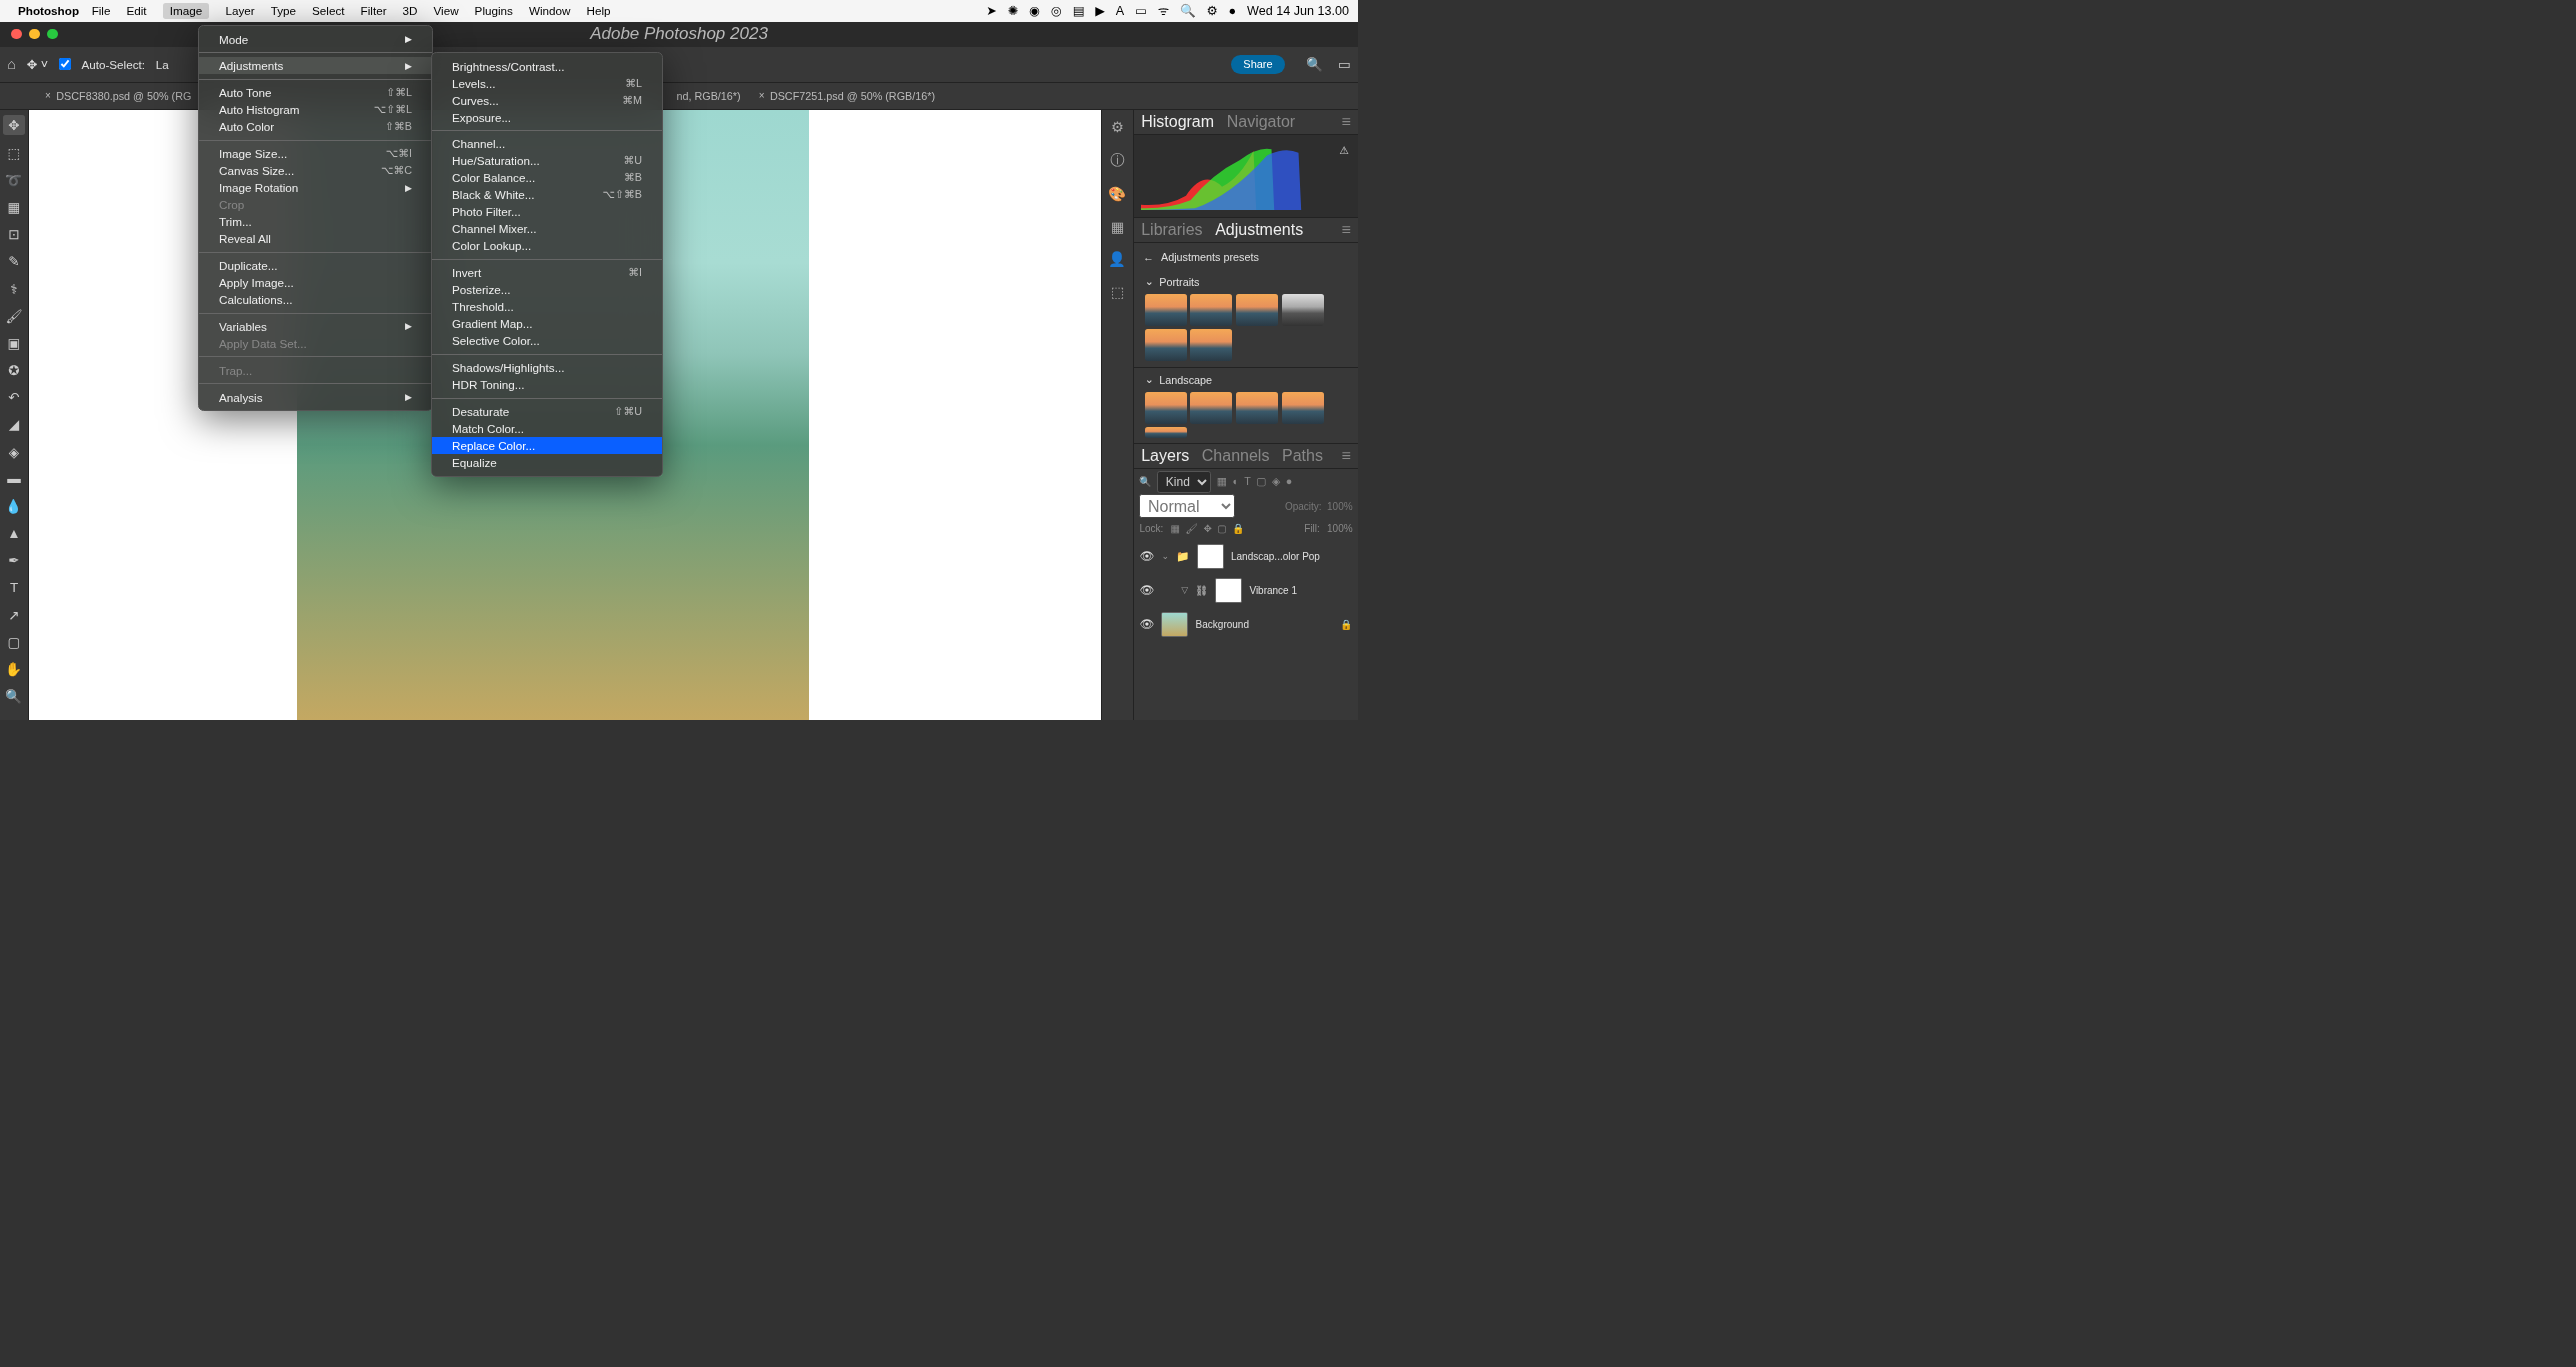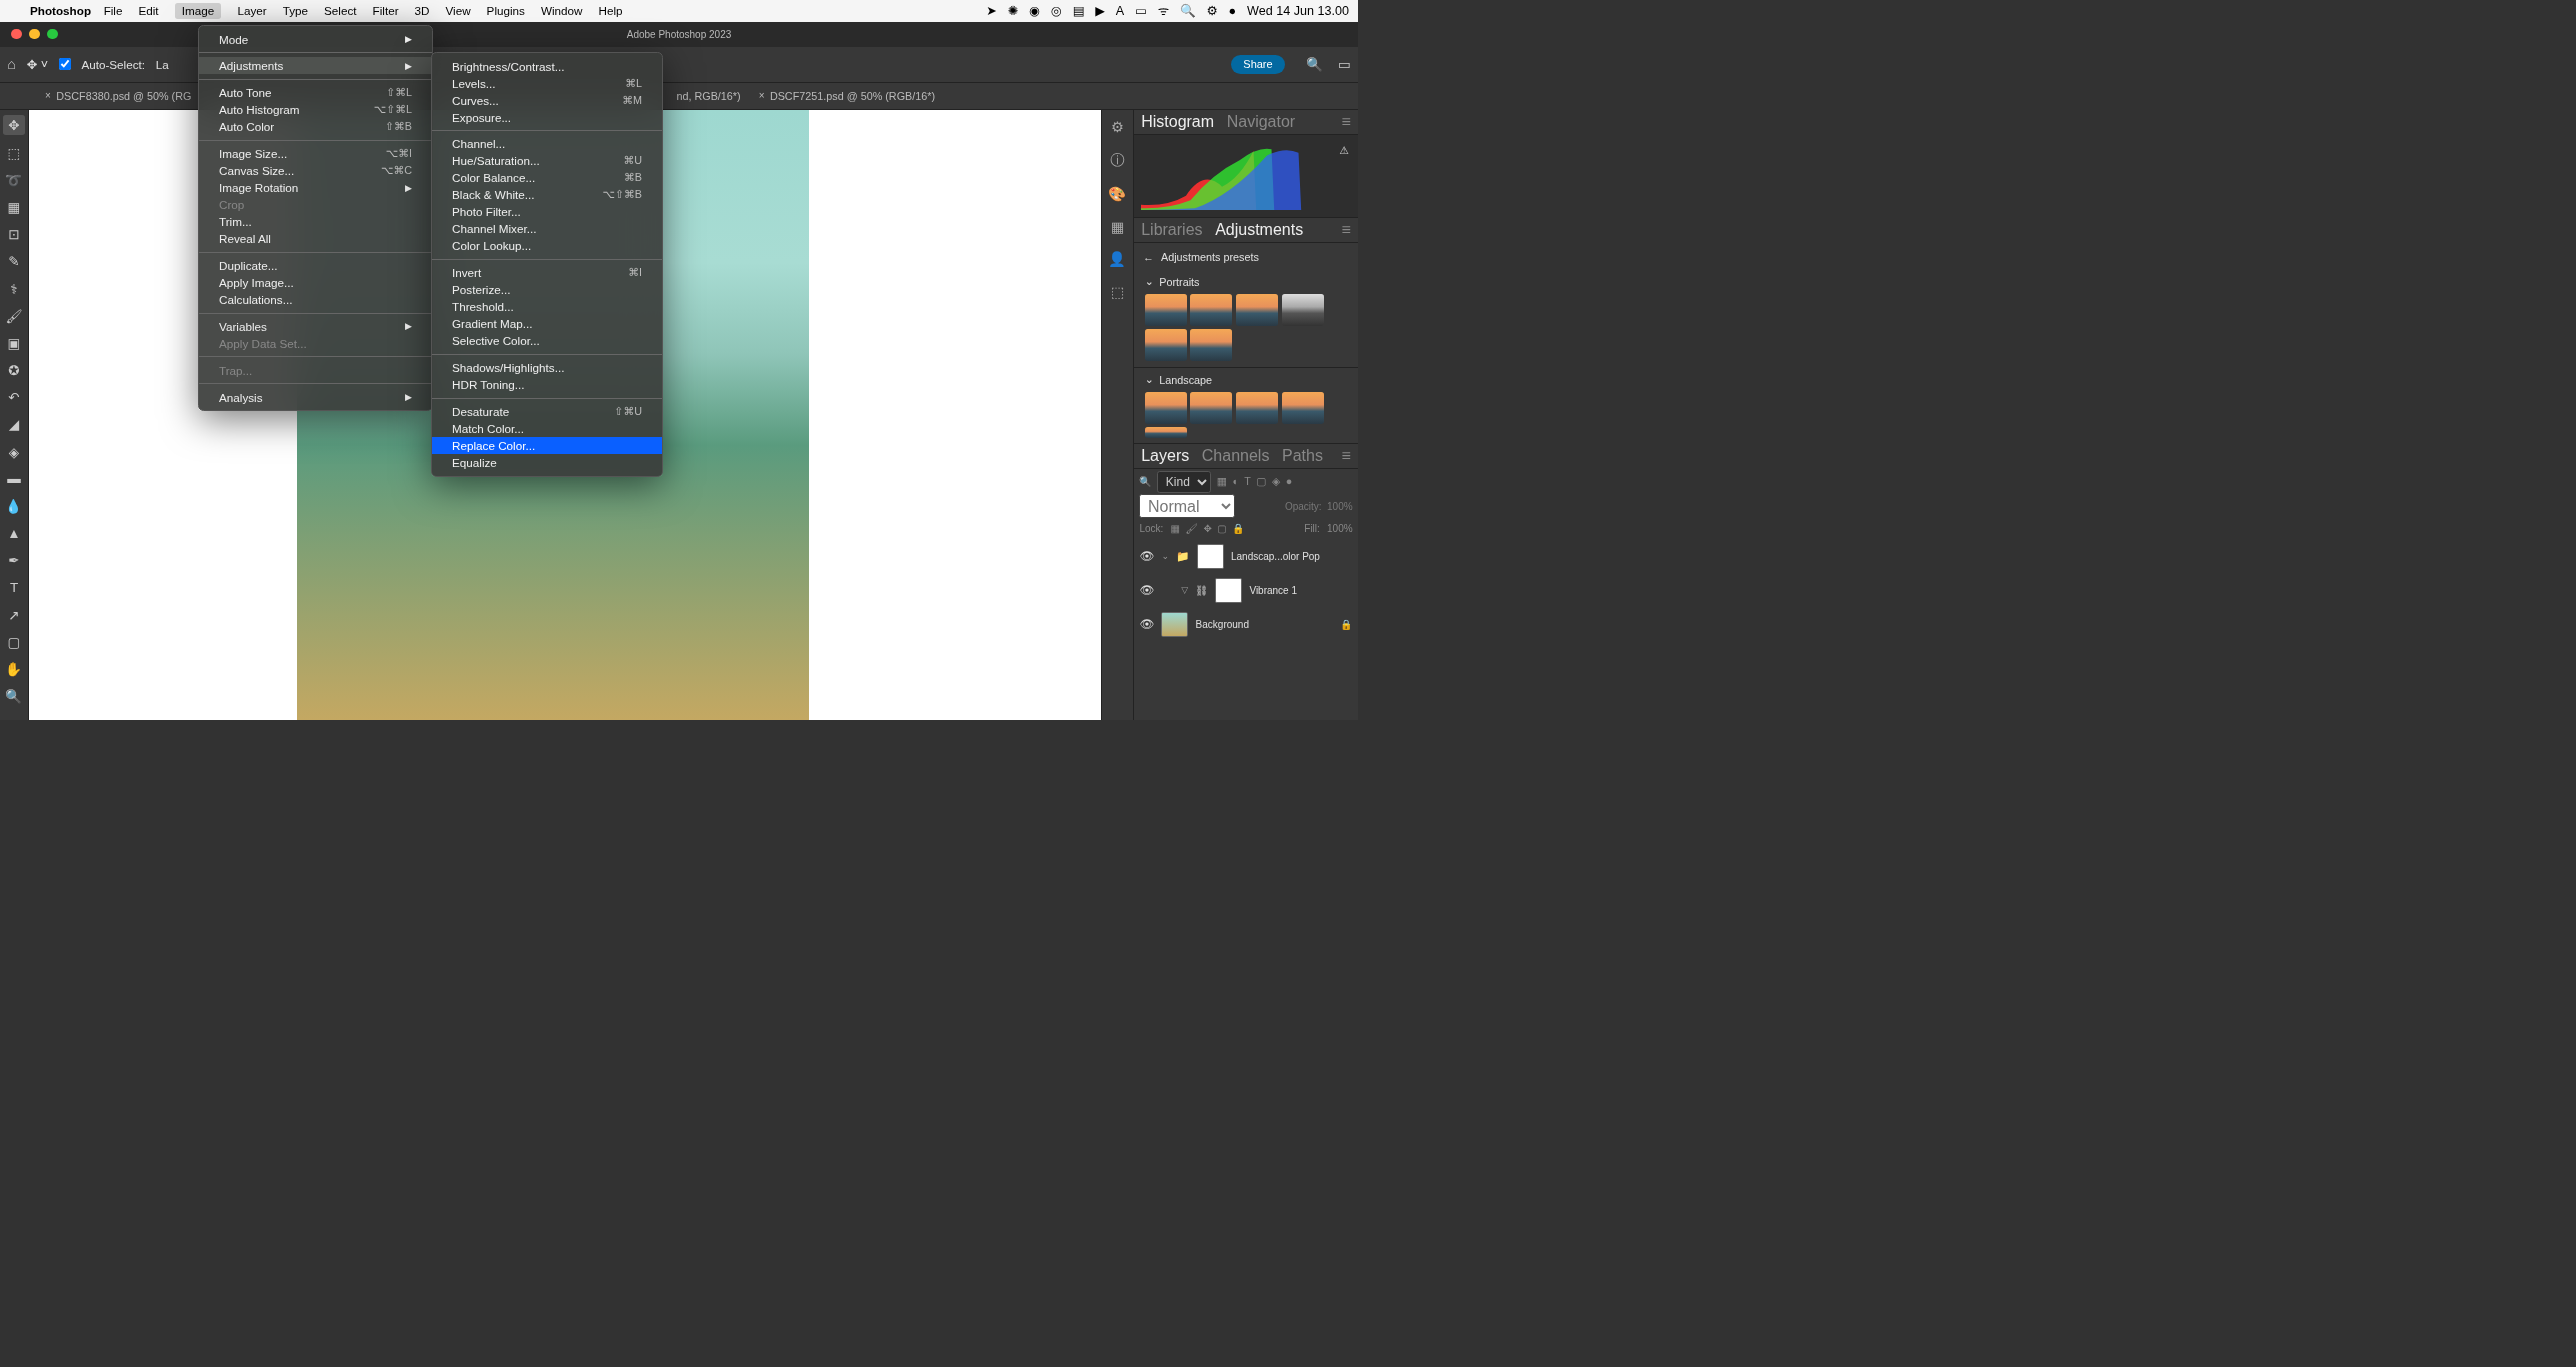--- a/index.html
+++ b/index.html
@@ -1,35 +1,35 @@
 <!DOCTYPE html>
 <html style="font-size:14.4px"><head>
 <meta charset="utf-8">
 <style>
 * { margin: 0; padding: 0; box-sizing: border-box; font-family: -apple-system, BlinkMacSystemFont, "Segoe UI", sans-serif; }
 body { background: #323232; color: #e0e0e0; font-size: 11.7px; overflow: hidden; width: 1358px; height: 720px; position: relative; }
 
 
 .menubar { height: 21.6px; background: #f5f5f5; display: flex; align-items: center; padding: 0 9px; color: #000; font-size: 11.7px; }
 .menubar .apple { font-size: 12.6px; margin-right: 9px; }
-.menubar .app-name { font-weight: 600; margin-right: 12.6px; margin-left: 12px; }
+.menubar .app-name { font-weight: 600; margin-right: 12.6px; }
 .menubar .menu-item { margin-right: 16px; cursor: default; }
 .menubar .menu-item.active { background: #d0d0d0; padding: 1.8px 7.2px; border-radius: 2.7px; }
 .menubar .spacer { flex: 1; }
 .menubar .right-icons { display: flex; align-items: center; gap: 10.8px; }
 .menubar .right-icons span { font-size: 12.6px; }
 
 
 .titlebar { height: 25px; background: #2a2a2a; display: flex; align-items: center; padding-left: 10.8px; position: relative; }
 .traffic { display: flex; gap: 7.2px; }
 .dot { width: 10.8px; height: 10.8px; border-radius: 50%; }
 .dot.red { background: #ff5f57; }
 .dot.yellow { background: #febc2e; }
 .dot.green { background: #28c840; }
-.wintitle { position: absolute; left: 50%; transform: translateX(-50%); color: #bbb; font-size: 10px; }
+.wintitle { position: absolute; left: 50%; transform: translateX(-50%); color: #bbb; font-size: 17px; font-style: italic; }
 
 
 .optionsbar { height: 36px; background: #383838; display: flex; align-items: center; padding: 0 7.2px; gap: 10.8px; border-bottom: 0.9px solid #222; }
 .optionsbar .home-icon { font-size: 14.4px; color: #ccc; }
 .optionsbar .move-icon { font-size: 12.6px; }
 .optionsbar .chk { width: 11.7px; height: 11.7px; }
 .sharebtn { margin-left: auto; background: #0369a1; color: #fff; padding: 3.6px 12.6px; border-radius: 12.6px; font-size: 11px; }
 .opt-right-icons { display: flex; gap: 14.4px; margin-left: 10.8px; font-size: 13.5px; color: #ccc; }
 
 

